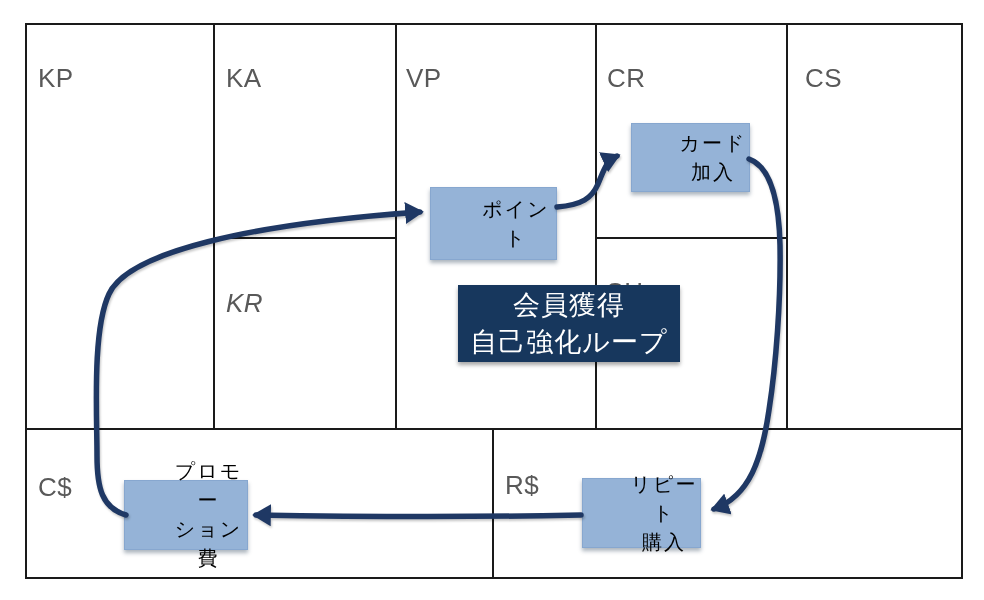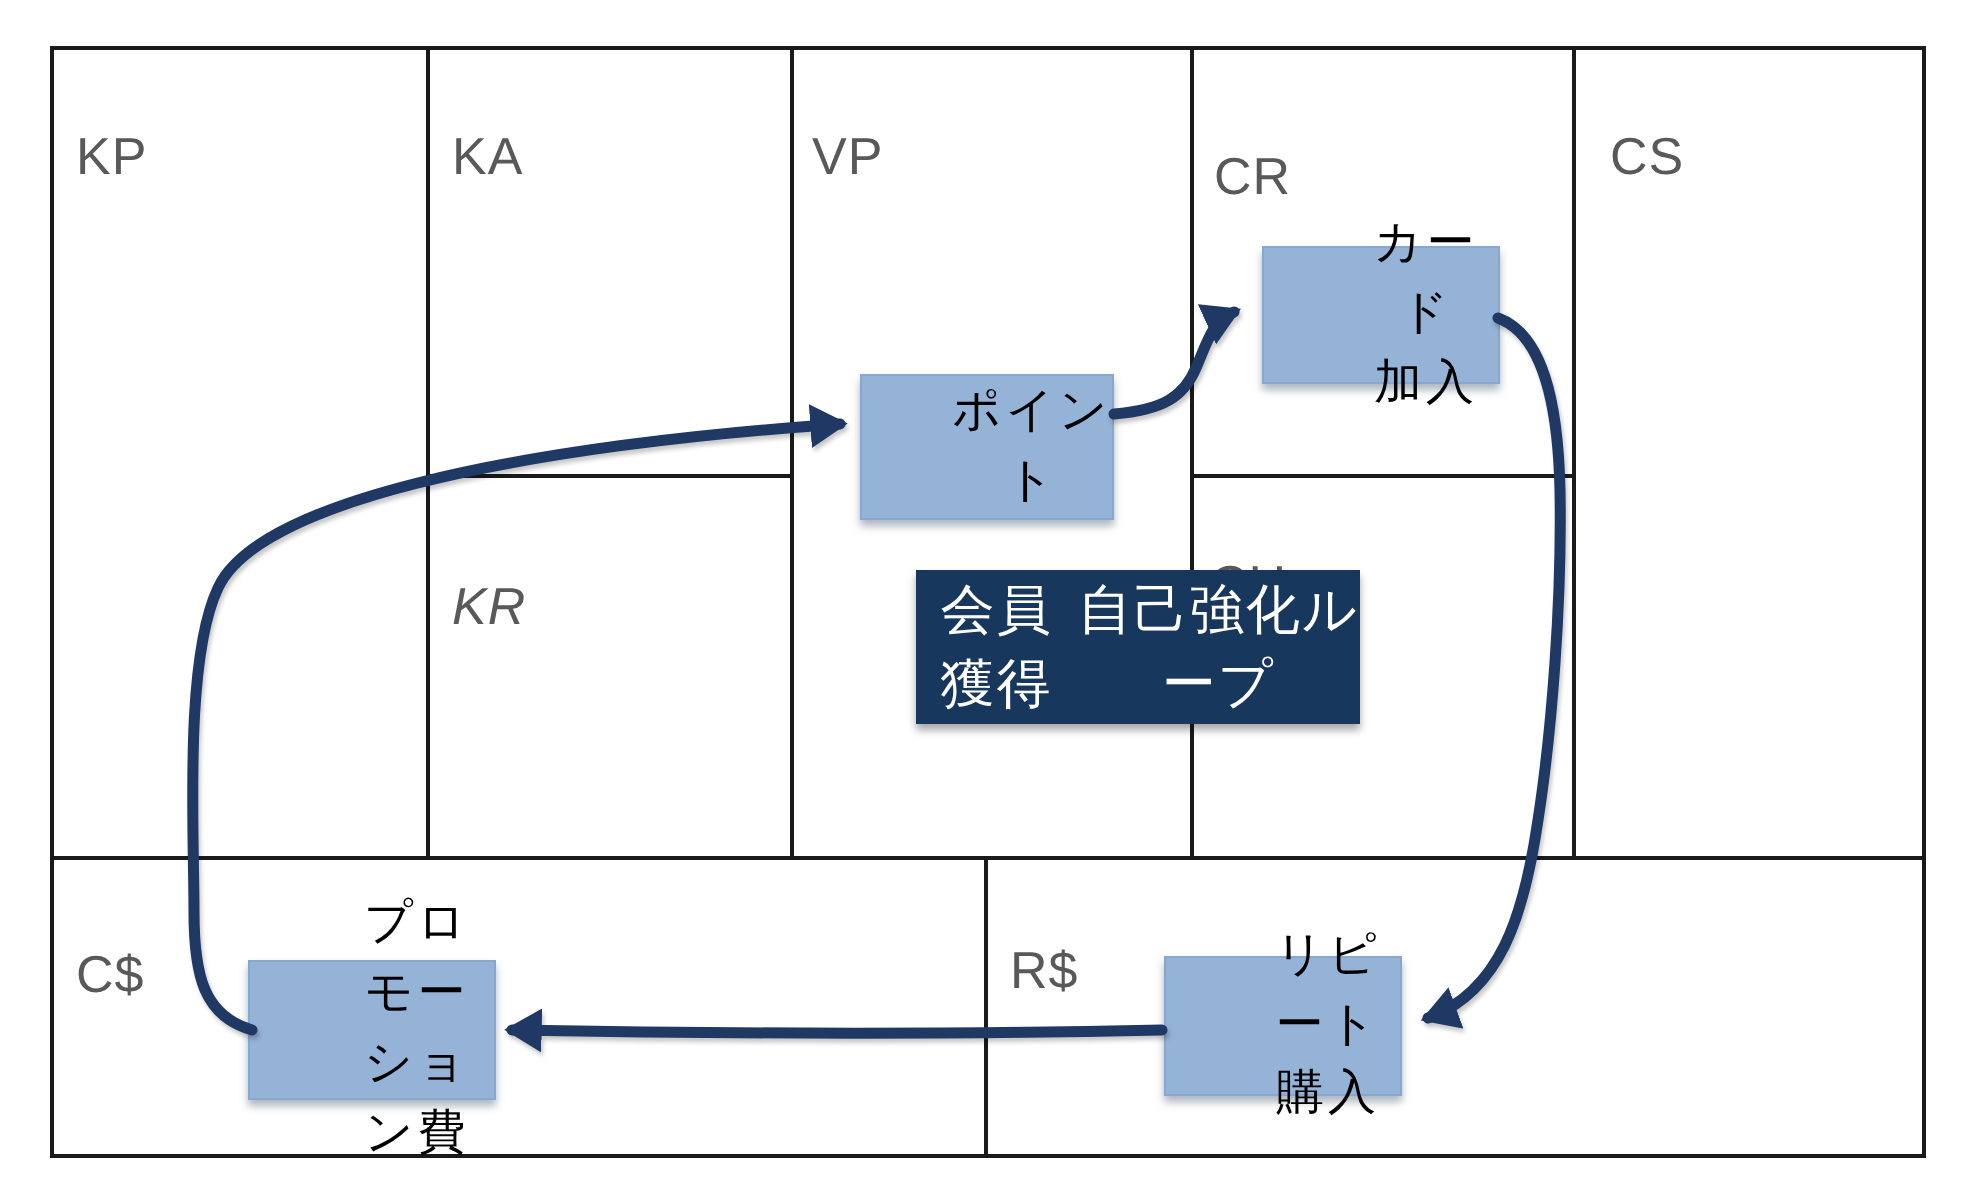--- a/index.html
+++ b/index.html
@@ -19,37 +19,37 @@
   .v3{left:595px;top:23px;width:2px;height:406px;}
   .v4{left:786px;top:23px;width:2px;height:406px;}
   .v5{left:492px;top:428px;width:2px;height:151px;}
   .h1{left:213px;top:237px;width:184px;height:2px;}
   .h2{left:595px;top:237px;width:193px;height:2px;}
   .h3{left:25px;top:428px;width:938px;height:2px;}
 
   
   .cell-label{position:absolute;font-size:26px;color:var(--cell-label);letter-spacing:.5px;margin-top:32px;}
   .lab-kp{left:38px;top:31px;}  .lab-ka{left:226px;top:31px;} .lab-vp{left:406px;top:31px;}
-  .lab-cr{left:607px;top:41px;} .lab-cs{left:805px;top:31px;} .lab-kr{left:226px;top:256px;font-style:italic;}
+  .lab-cr{left:607px;top:31px;} .lab-cs{left:805px;top:31px;} .lab-kr{left:226px;top:256px;font-style:italic;}
   .lab-ch{left:605px;top:245px;}.lab-cost{left:38px;top:440px;}.lab-rev{left:505px;top:438px;}
 
   
   .node{position:absolute;background:var(--node-fill);border:1px solid var(--node-edge);
         box-shadow:0 3px 4px rgba(70,90,110,.45);
         display:flex;flex-direction:column;align-items:center;justify-content:center;
-        font-size:24px;line-height:1.45;color:var(--node-text);text-align:center;letter-spacing:2px;padding-left:45px;}
+        font-size:20px;line-height:1.45;color:var(--node-text);text-align:center;letter-spacing:2px;padding-left:45px;}
   .node-points{left:430px;top:175px;width:127px;height:73px;margin-top:12px;}
   .node-card{left:631px;top:123px;width:119px;height:69px;}
   .node-repeat{left:582px;top:478px;width:119px;height:70px;}
   .node-promo{left:124px;top:480px;width:124px;height:70px;}
 
   
   .loop-label{position:absolute;left:458px;top:285px;width:222px;height:77px;
         background:var(--loop-bg);box-shadow:0 3px 4px rgba(0,0,0,.35);
-        display:flex;flex-direction:row;align-items:center;justify-content:center;
+        display:flex;flex-direction:column;align-items:center;justify-content:center;
         color:#ffffff;font-size:27px;line-height:1.35;letter-spacing:1px;text-align:center;}
 
   
   svg.arrows{position:absolute;left:0;top:0;pointer-events:none;
         filter:drop-shadow(1px 2px 1px rgba(0,0,0,.22));}
   svg.arrows path.flow{fill:none;stroke:var(--arrow);stroke-width:5.5;stroke-linecap:round;}
   svg.arrows .ah{fill:var(--arrow);}
 </style>
 </head>
 <body>

